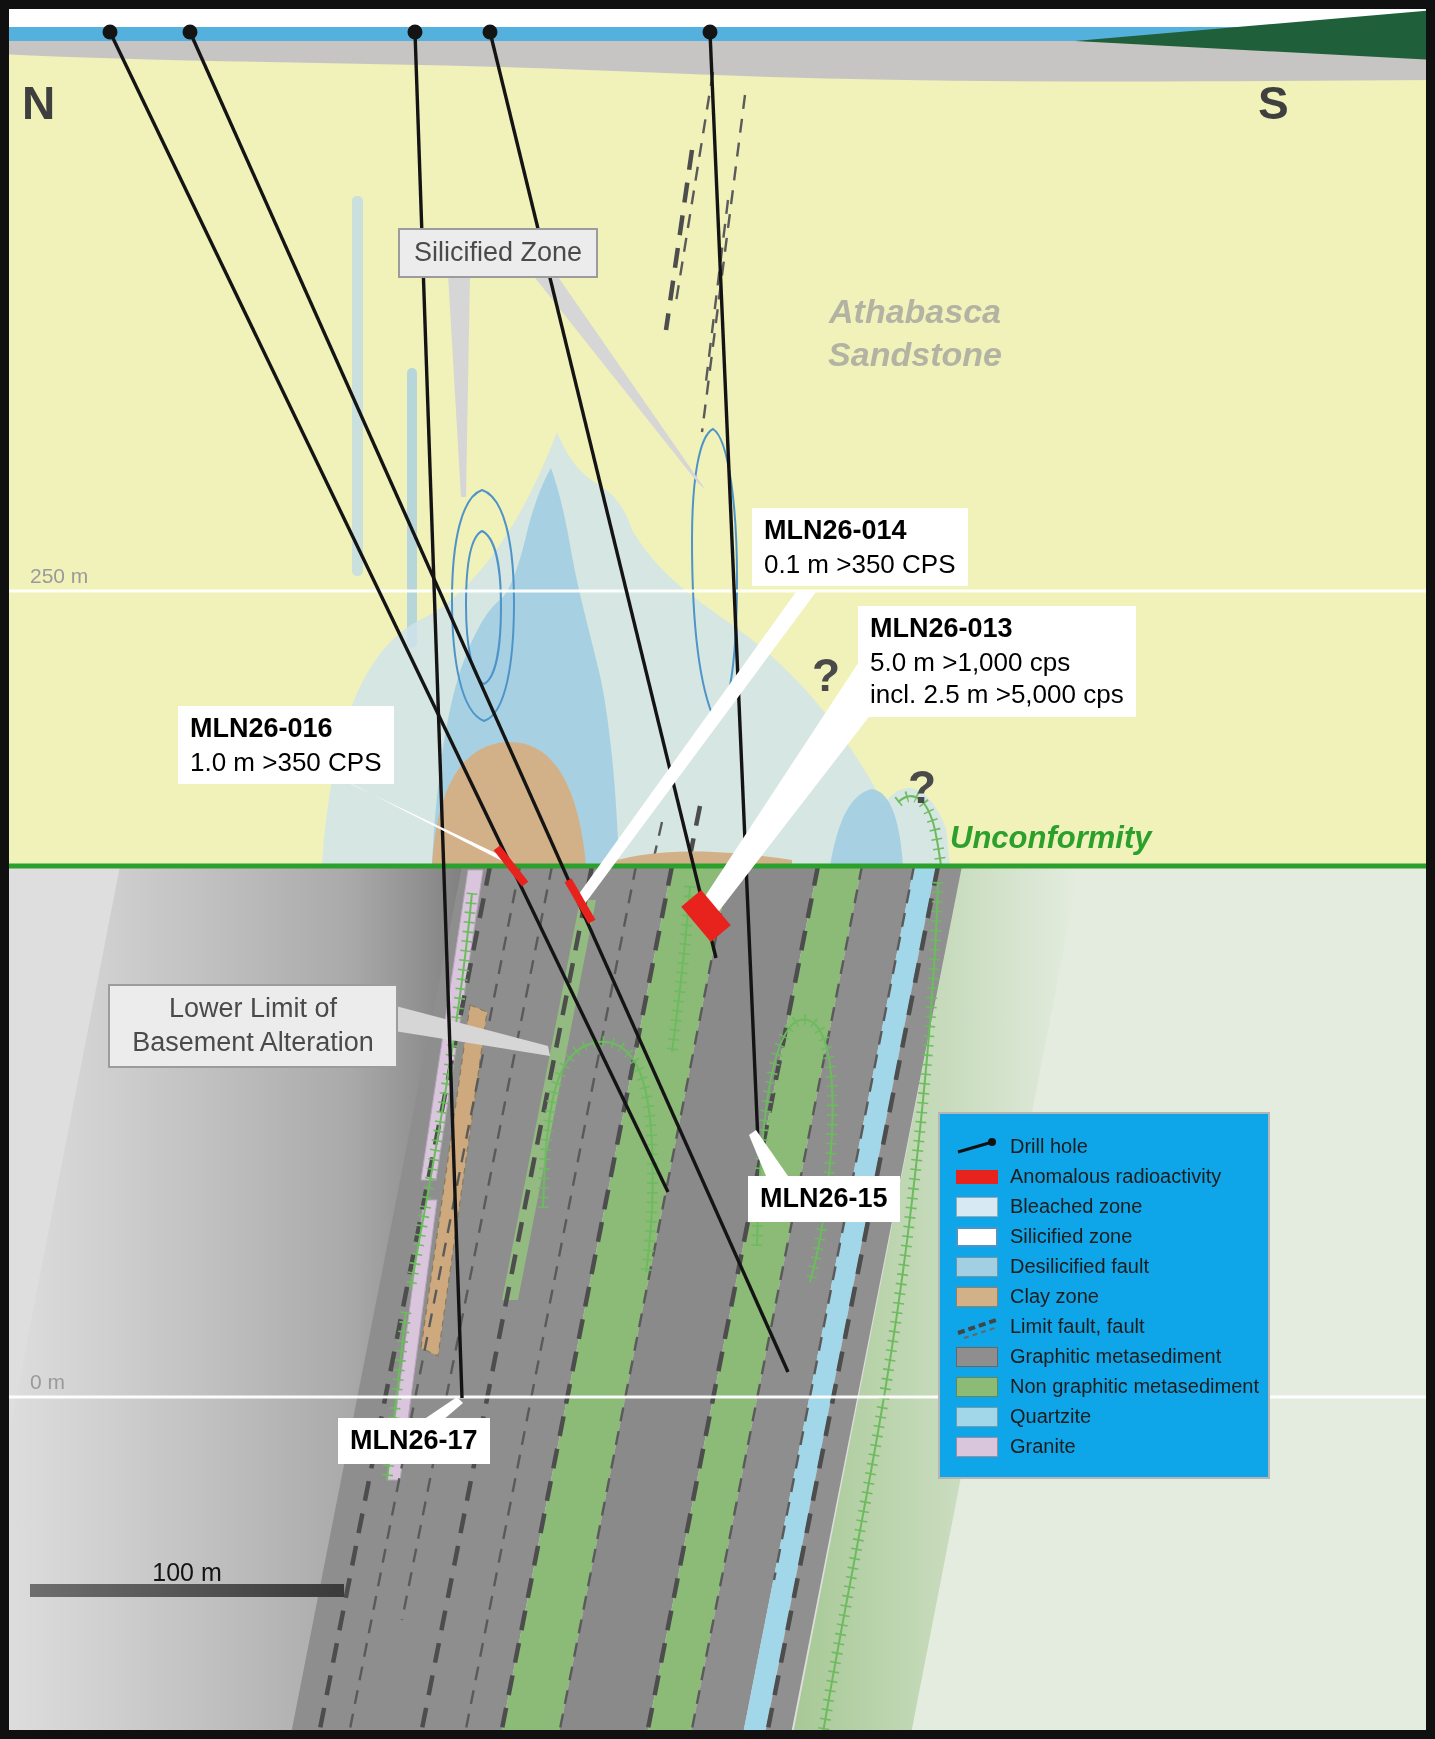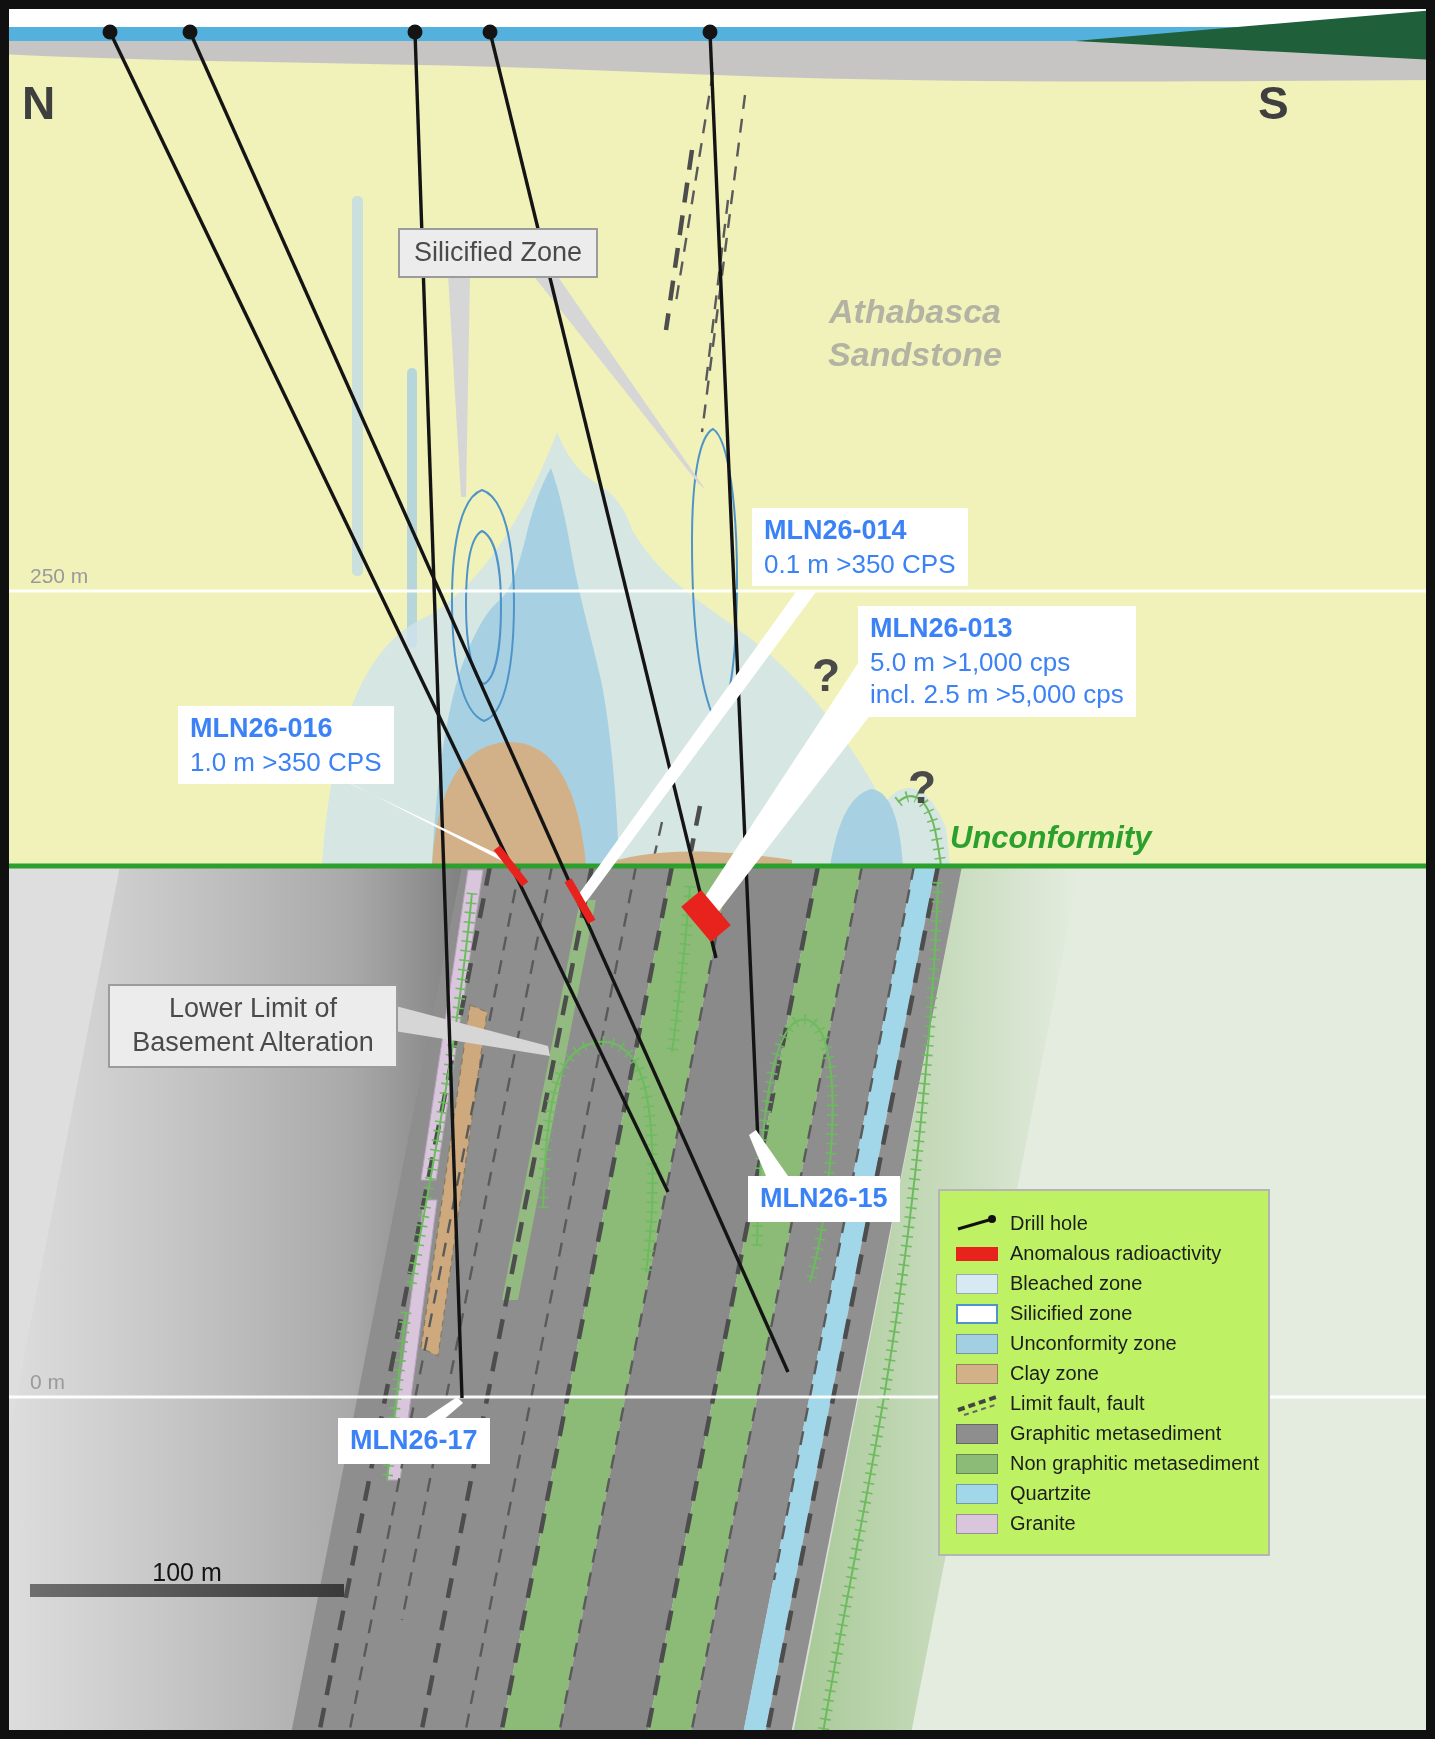--- a/index.html
+++ b/index.html
@@ -18,30 +18,30 @@
   .q1{left:812px;top:648px;}
   .q2{left:908px;top:760px;}
   .depth{font-size:21px;color:#9a9a9a;z-index:5;margin-left:20px;}
   .depth-250{left:10px;top:564px;}
   .depth-0{left:10px;top:1370px;}
 
   .callout{position:absolute;background:#ececec;border:2px solid #9c9c9c;color:#4a4a4a;font-size:27px;padding:6px 14px;text-align:center;z-index:6;line-height:1.25;}
   .callout-silicified{left:398px;top:228px;}
   .callout-lower{left:108px;top:984px;width:258px;}
 
-  .mln{position:absolute;background:#ffffff;padding:6px 12px;color:#3b82f6;z-index:6;line-height:1.25;}
+  .mln{position:absolute;background:#ffffff;padding:6px 12px;color:#000000;z-index:6;line-height:1.25;}
   .mln .t{font-weight:700;font-size:27px;}
   .mln .l{font-weight:400;font-size:26px;}
   .mln-014{left:752px;top:508px;}
   .mln-013{left:858px;top:606px;}
   .mln-016{left:178px;top:706px;}
   .mln-15{left:748px;top:1176px;font-weight:700;font-size:27px;}
   .mln-17{left:338px;top:1418px;font-weight:700;font-size:27px;}
 
-  .legend{left:938px;top:1189px;width:332px;background:#bef264;border:2px solid #b5b5b5;padding:14px 14px 12px 16px;z-index:7;box-sizing:border-box;}
+  .legend{left:938px;top:1112px;width:332px;background:#0ea5e9;border:2px solid #b5b5b5;padding:14px 14px 12px 16px;z-index:7;box-sizing:border-box;}
   .lrow{display:flex;align-items:center;gap:12px;margin:7px 0;}
   .ltext{font-size:20px;color:#1d1d1d;white-space:nowrap;}
   .sw{width:42px;height:20px;flex:0 0 auto;border:1px solid rgba(0,0,0,.28);box-sizing:border-box;}
   .sw-plain{border:none;background:transparent;display:flex;align-items:center;justify-content:center;}
   .sw-anomalous{background:#e8231e;height:14px;border:none;}
   .sw-bleached{background:#d7e9f2;}
   .sw-silicified{background:#ffffff;border:2px solid #4f94c8;}
   .sw-desilicified{background:#a3cfe3;}
   .sw-clay{background:#d2b088;}
   .sw-graphitic{background:#8e8e8e;}
@@ -280,21 +280,21 @@
     <div class="lrow">
       <span class="sw sw-bleached"></span>
       <span class="ltext">Bleached zone</span>
     </div>
     <div class="lrow">
       <span class="sw sw-silicified"></span>
       <span class="ltext">Silicified zone</span>
     </div>
     <div class="lrow">
       <span class="sw sw-desilicified"></span>
-      <span class="ltext">Unconformity zone</span>
+      <span class="ltext">Desilicified fault</span>
     </div>
     <div class="lrow">
       <span class="sw sw-clay"></span>
       <span class="ltext">Clay zone</span>
     </div>
     <div class="lrow">
       <span class="sw sw-plain">
         <svg width="42" height="24">
             <line x1="2" y1="18" x2="40" y2="5" stroke="#444" stroke-width="4" stroke-dasharray="7 4"></line>
             <line x1="8" y1="23" x2="42" y2="12" stroke="#666" stroke-width="2" stroke-dasharray="5 4"></line>

